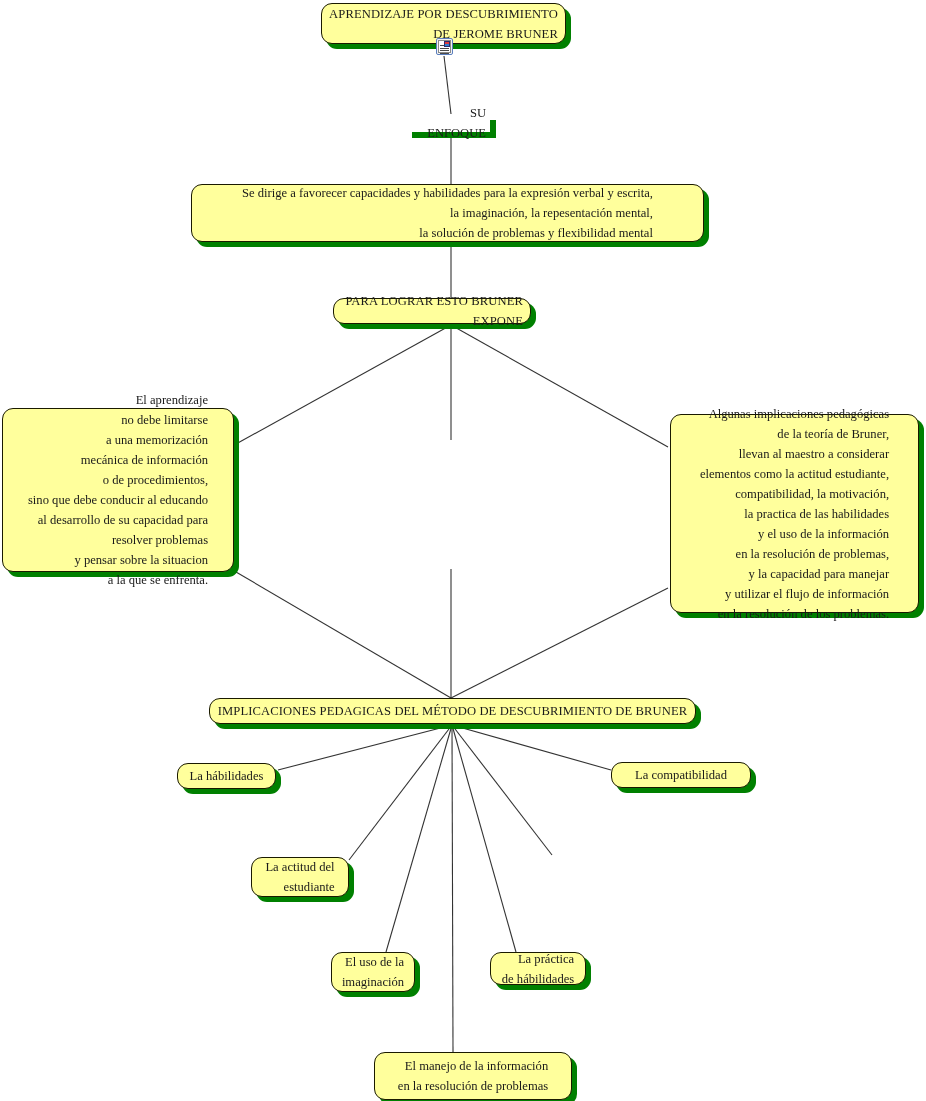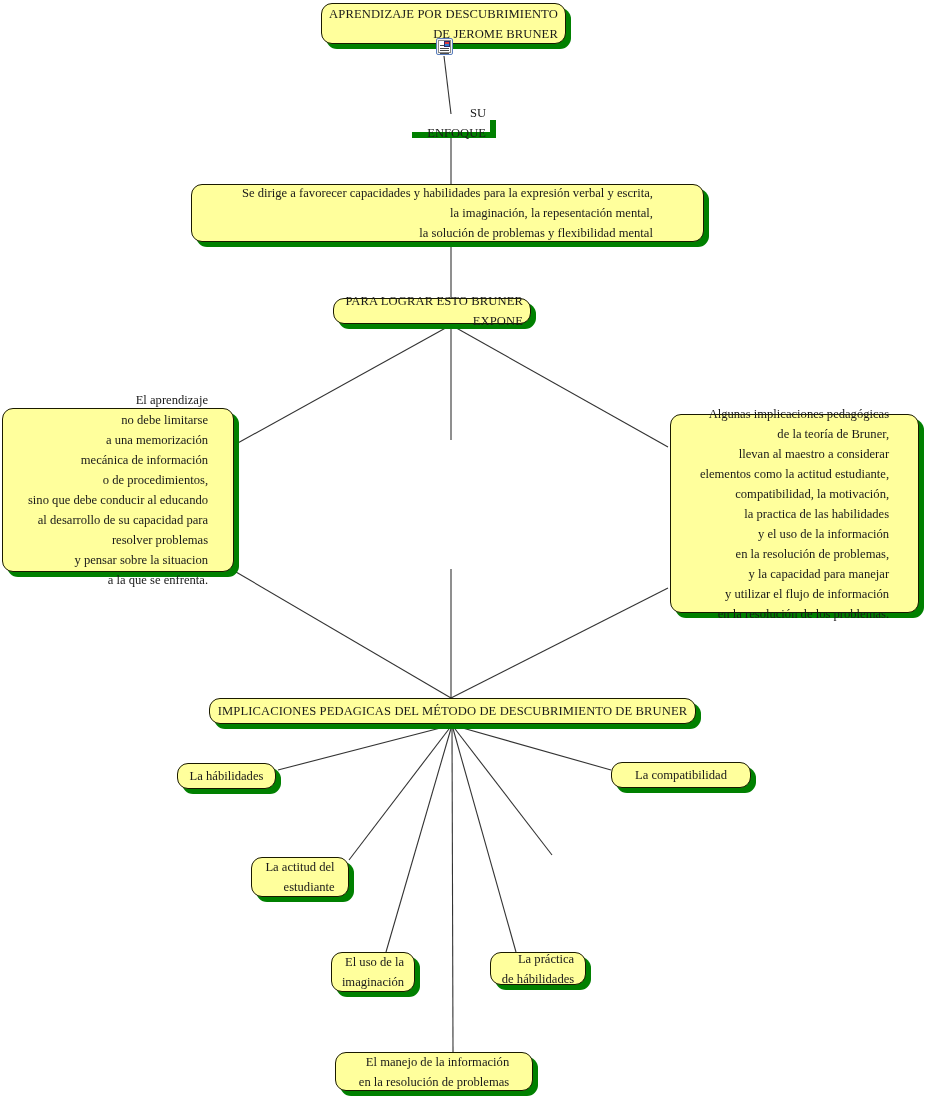--- a/index.html
+++ b/index.html
@@ -153,21 +153,21 @@
 en la resolución de los problemas.</div>
     <div class="node caps" style="left: 209px; top: 698px; width: 487px; height: 26px;">IMPLICACIONES PEDAGICAS DEL MÉTODO DE DESCUBRIMIENTO DE BRUNER</div>
     <div class="node" style="left: 177px; top: 763px; width: 99px; height: 26px;">La hábilidades</div>
     <div class="node" style="left: 611px; top: 762px; width: 140px; height: 26px;">La compatibilidad</div>
     <div class="node" style="left: 251px; top: 857px; width: 98px; height: 40px;">La actitud del
 estudiante</div>
     <div class="node" style="left: 331px; top: 952px; width: 84px; height: 40px;">El uso de la
 imaginación</div>
     <div class="node" style="left: 490px; top: 952px; width: 96px; height: 33px;">La práctica
 de hábilidades</div>
-    <div class="node" style="left: 335px; top: 1052px; width: 198px; height: 39px;">El manejo de la información
+    <div class="node" style="left: 374px; top: 1052px; width: 198px; height: 48px;">El manejo de la información
 en la resolución de problemas</div>
     <div class="resource-icon" style="left: 436px; top: 38px;">
       <div class="page">
         <div class="line" style="top: 4px;"></div>
         <div class="line" style="top: 6.5px;"></div>
         <div class="line" style="top: 9px;"></div>
         <div class="line" style="top: 11.5px;"></div>
         <div class="thumb"></div>
       </div>
     </div>

